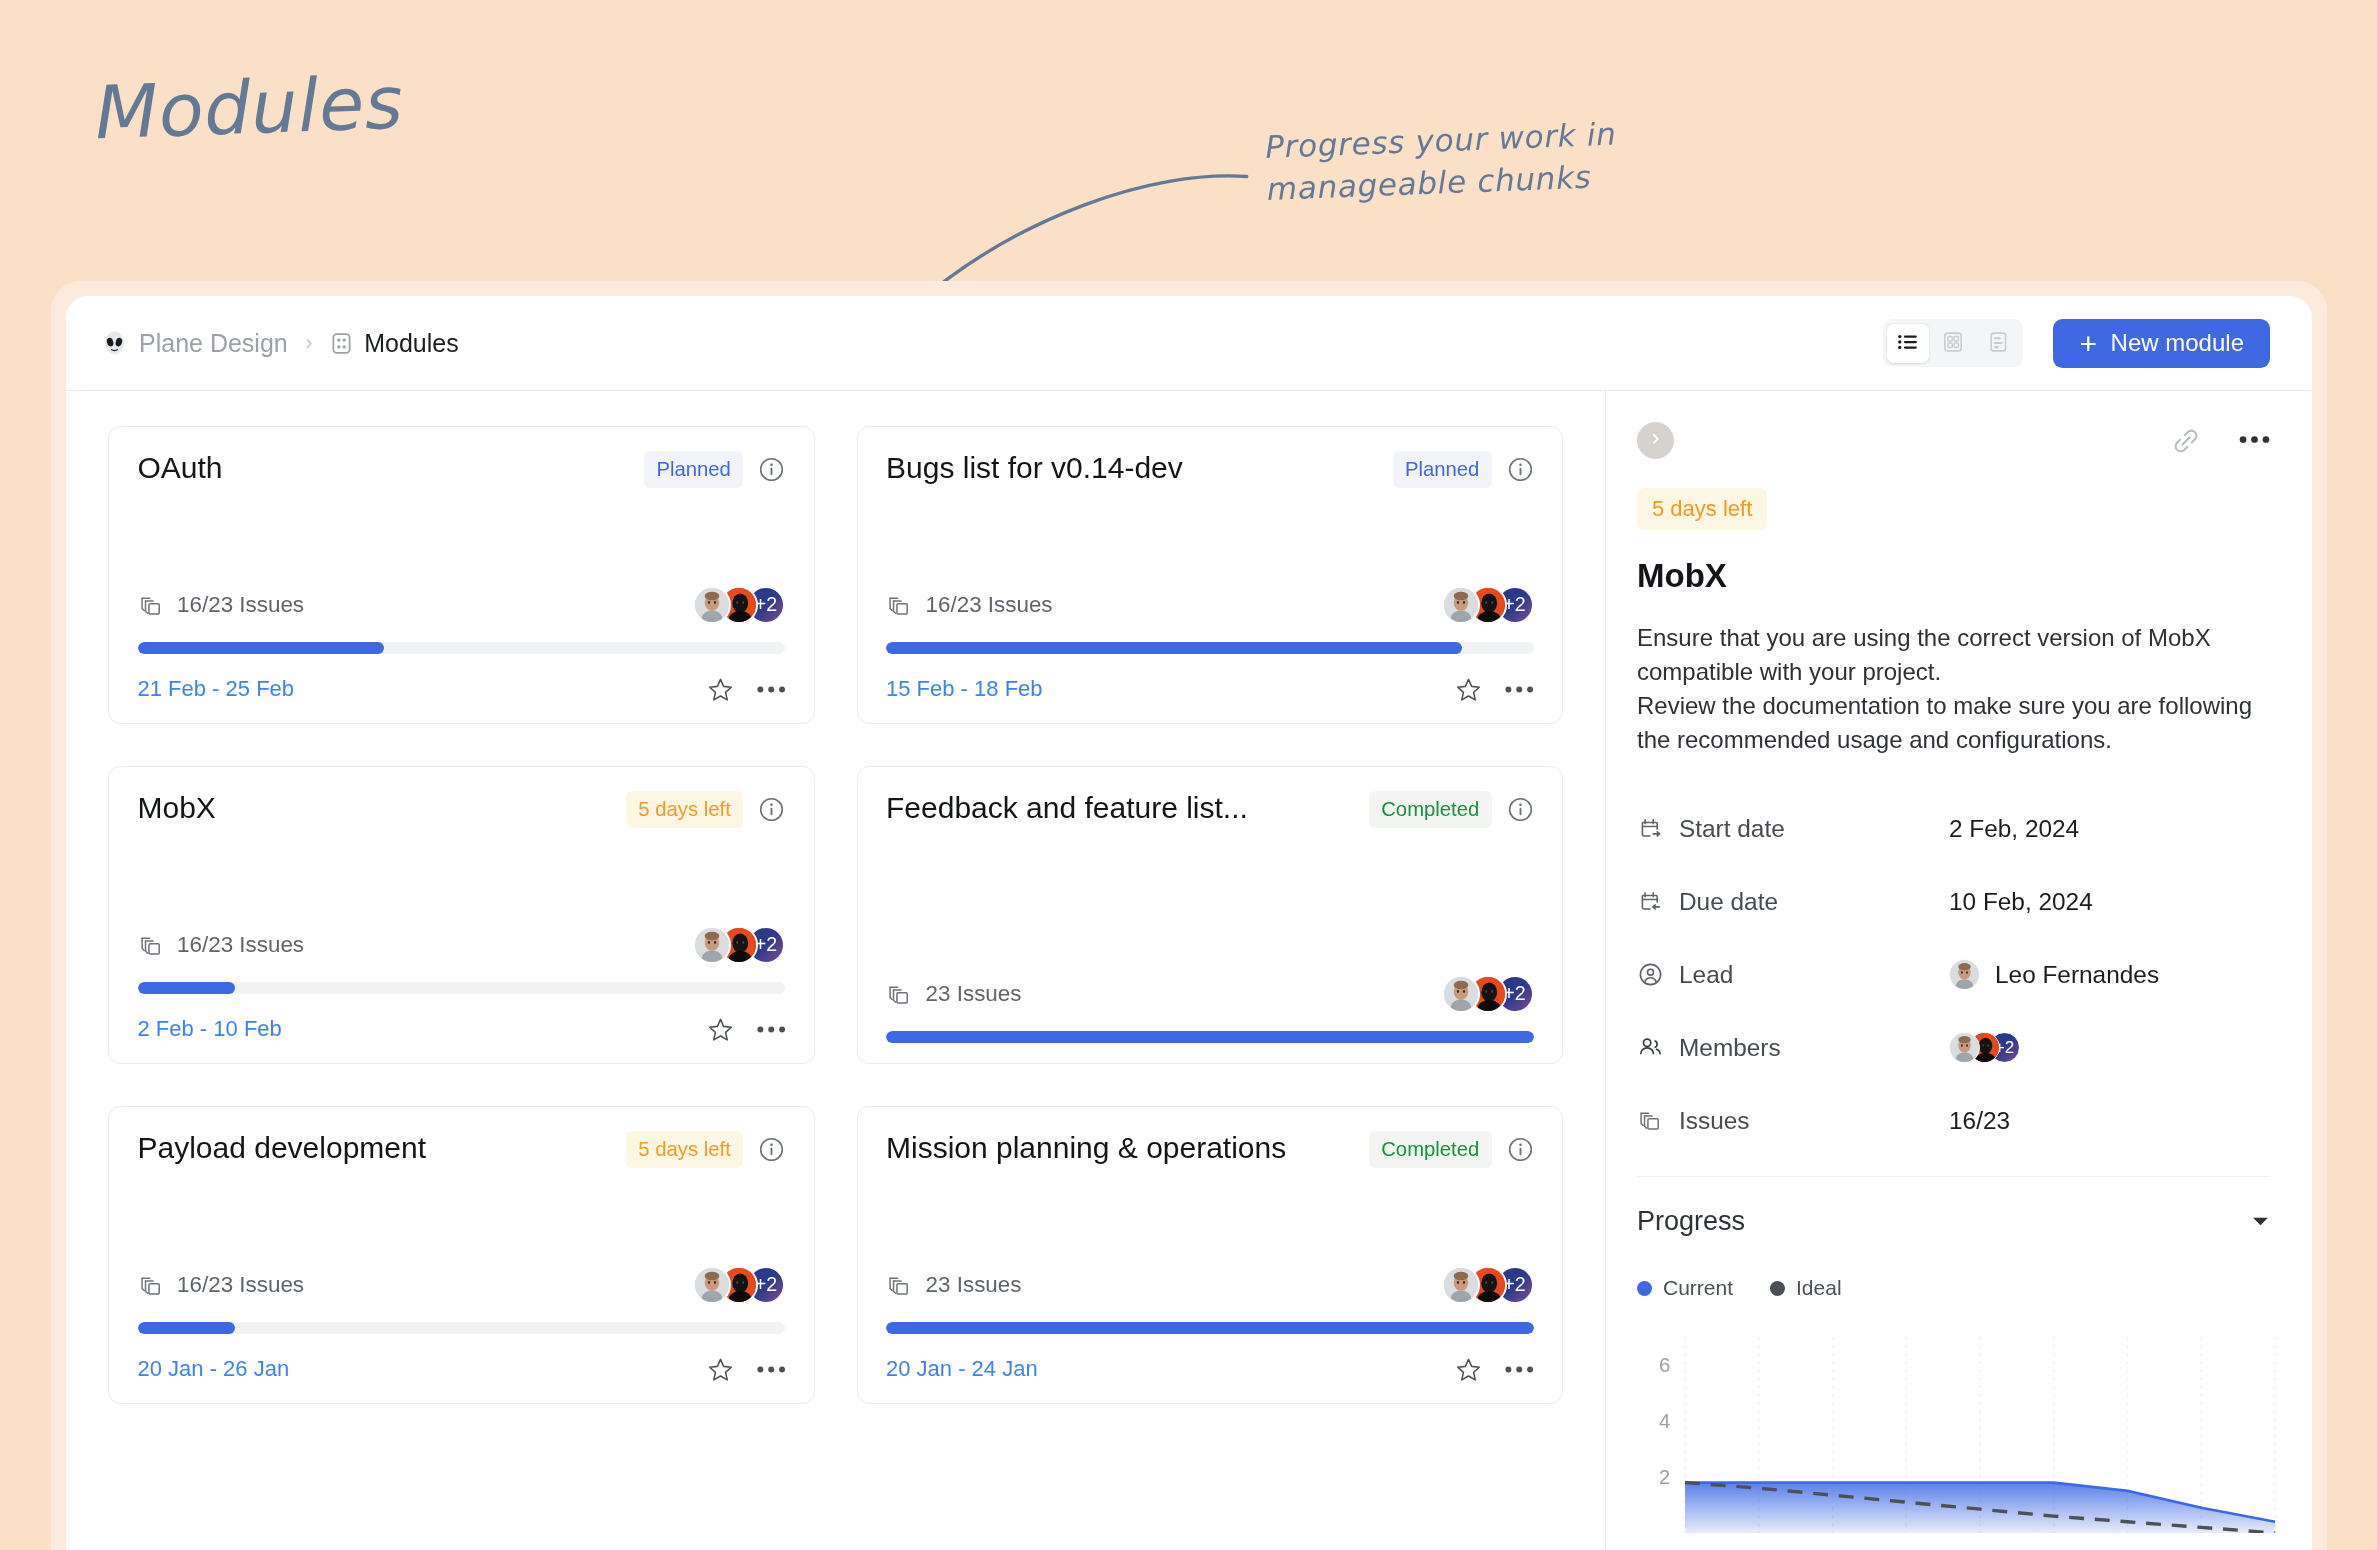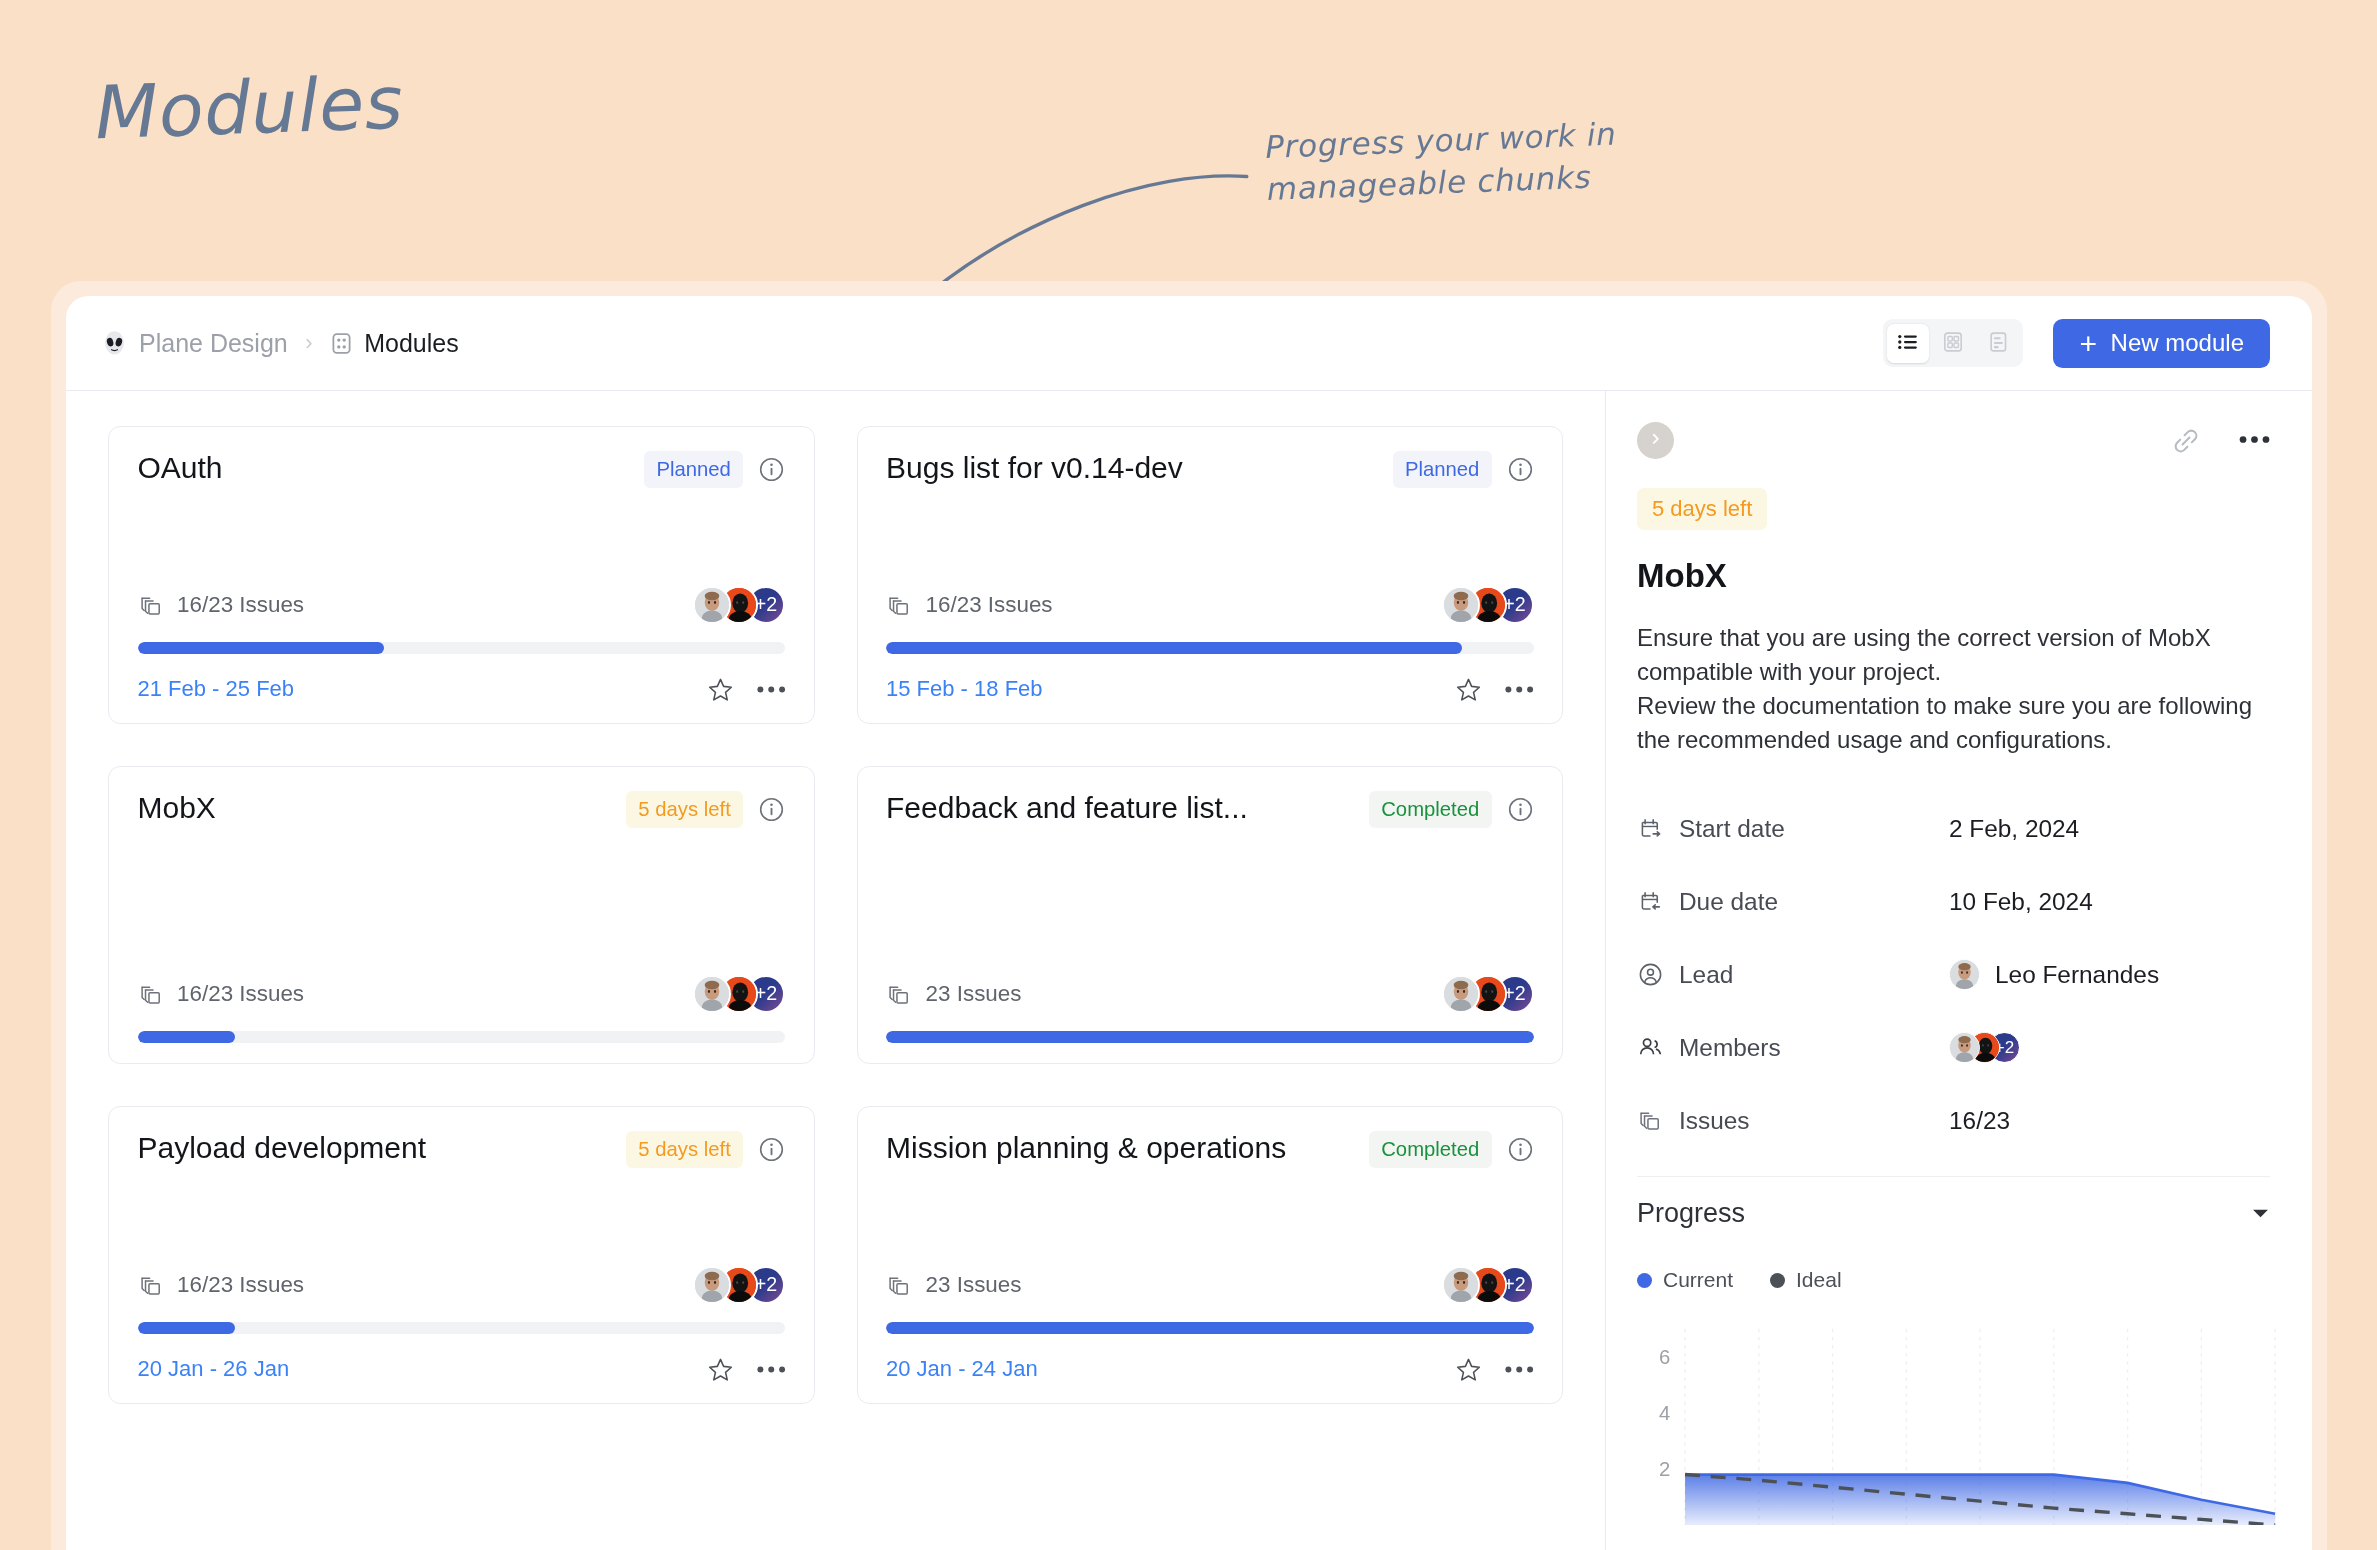--- a/index.html
+++ b/index.html
@@ -221,21 +221,21 @@
 
   #props { margin-top: 35px; }
   .prop-row { display: flex; align-items: center; height: 73px; }
   .prop-label { flex: 0 0 312px; display: flex; align-items: center; gap: 15px; }
   .prop-label-text { font-size: 24.4px; color: #474B54; }
   .prop-icon { width: 27px; height: 27px; flex: 0 0 auto; }
   .prop-value { font-size: 24.4px; color: #1B1D22; display: flex; align-items: center; gap: 15px; }
   .prop-value .avatar { width: 31px; height: 31px; border-width: 1.4px; }
   .prop-value .avatar.more { font-size: 17px; }
 
-  #progress-section { margin-top: 19px; border-top: 1.4px solid #EDEFF2; padding-top: 21px; }
+  #progress-section { margin-top: 19px; border-top: 1.4px solid #EDEFF2; padding-top: 29px; }
   #progress-head { display: flex; align-items: center; justify-content: space-between; }
   #progress-head-title { font-size: 27px; color: #2E3138; }
   .caret-icon { width: 19px; height: 12.2px; }
   #chart-legend { margin-top: 39px; display: flex; align-items: center; gap: 37px; }
   .legend-item { display: flex; align-items: center; gap: 11px; }
   .legend-dot { width: 15px; height: 15px; border-radius: 50%; }
   .legend-label { font-size: 21px; color: #4C5057; }
   #chart-area { margin-top: 30px; position: relative; height: 176px; }
 </style>
 </head>
@@ -495,20 +495,33 @@
                     <ellipse cx="30" cy="52" rx="19" ry="14" fill="#0B0B0B"></ellipse>
                     <ellipse cx="25" cy="24" rx="1.6" ry="2.2" fill="#4A4A4A"></ellipse>
                     <ellipse cx="35" cy="24" rx="1.6" ry="2.2" fill="#4A4A4A"></ellipse>
                   </svg>
                 </div>
     <div class="avatar more">+2</div>
   </div>
     </div>
     <div class="progress-track">
       <div class="progress-fill" style="width:15%"></div>
+    </div>
+    <div class="card-bottom">
+      <span class="date-range">2 Feb - 10 Feb</span>
+      <div class="card-actions">
+        <span class="star-icon"><svg width="27" height="27" viewBox="0 0 40 40">
+                    <path d="M20 5 L24.6 15.4 L36 16.6 L27.5 24.2 L30 35.4 L20 29.6 L10 35.4 L12.5 24.2 L4 16.6 L15.4 15.4 Z" fill="none" stroke="#4C5057" stroke-width="2.3" stroke-linejoin="round"></path>
+                  </svg></span>
+        <span class="dots-icon"><svg width="28.5" height="11" viewBox="0 0 42 16">
+                    <circle cx="5" cy="8" r="4.4" fill="#4C5057"></circle>
+                    <circle cx="21" cy="8" r="4.4" fill="#4C5057"></circle>
+                    <circle cx="37" cy="8" r="4.4" fill="#4C5057"></circle>
+                  </svg></span>
+      </div>
     </div>
           </div>
           <div class="module-card">
     <div class="card-top">
       <div class="card-title">Feedback and feature list...</div>
       <div class="card-top-right">
         <span class="badge completed">Completed</span>
         <span class="info-icon"><svg width="27" height="27" viewBox="0 0 40 40">
                     <circle cx="20" cy="20" r="16" fill="none" stroke="#6E727A" stroke-width="2.4"></circle>
                     <circle cx="20" cy="13" r="1.9" fill="#6E727A"></circle>

